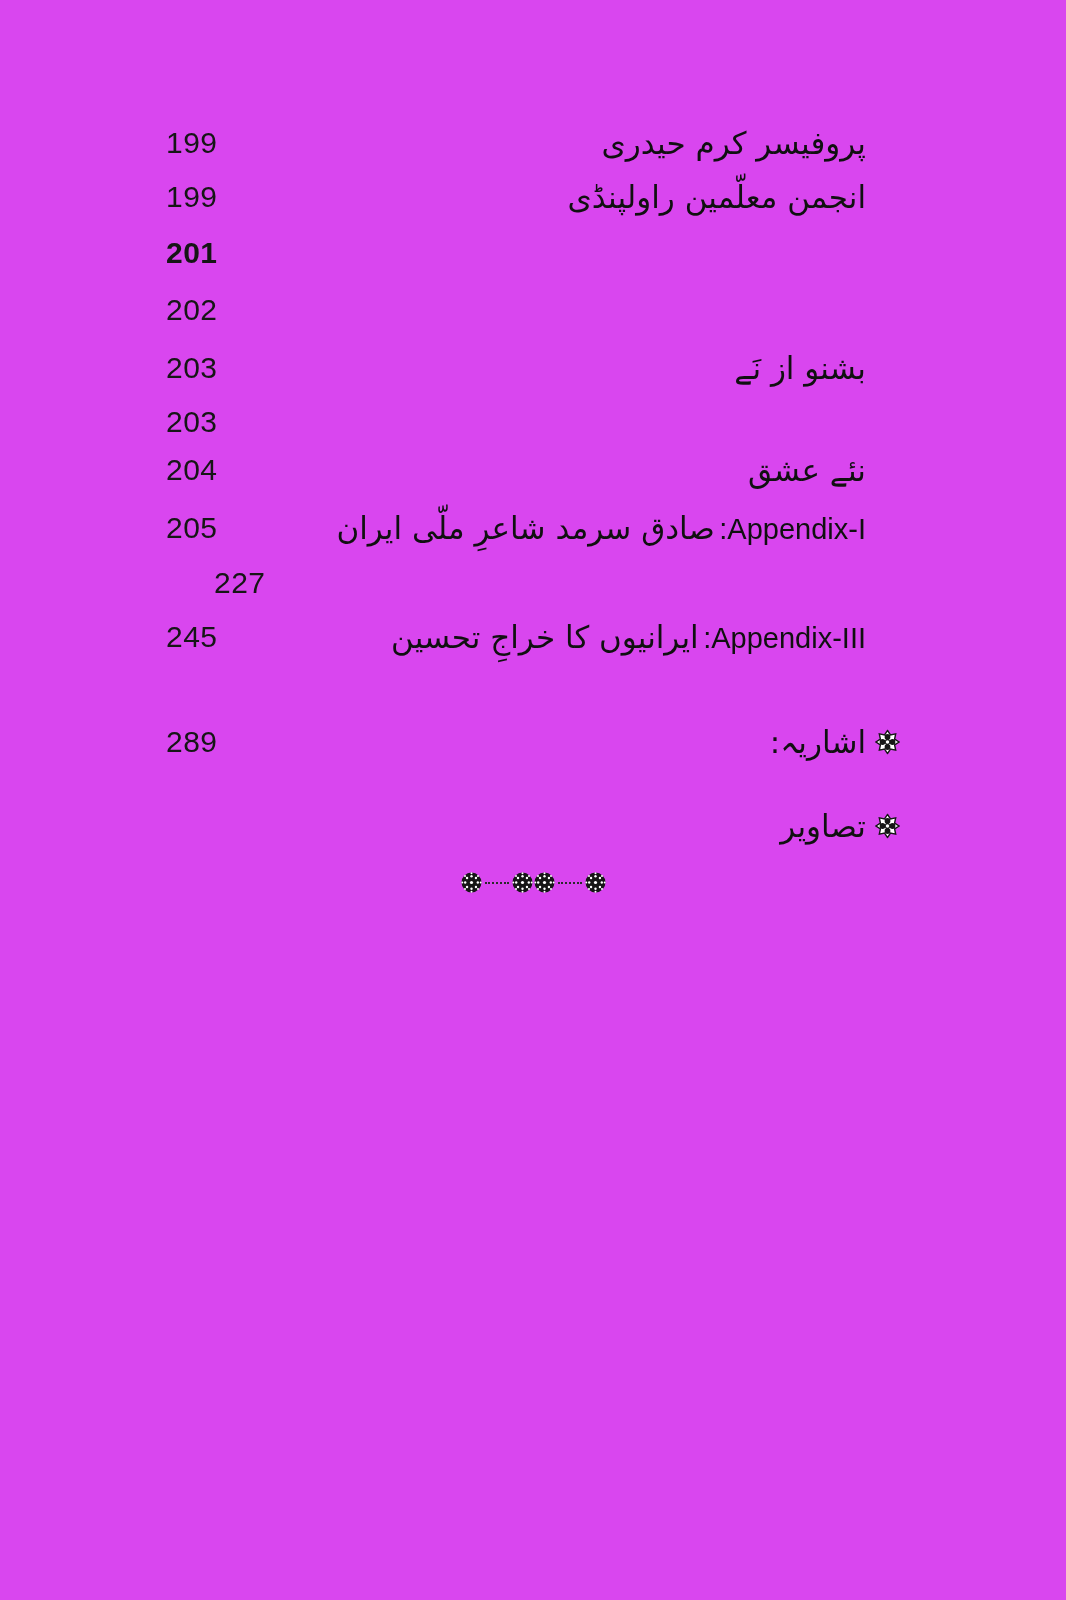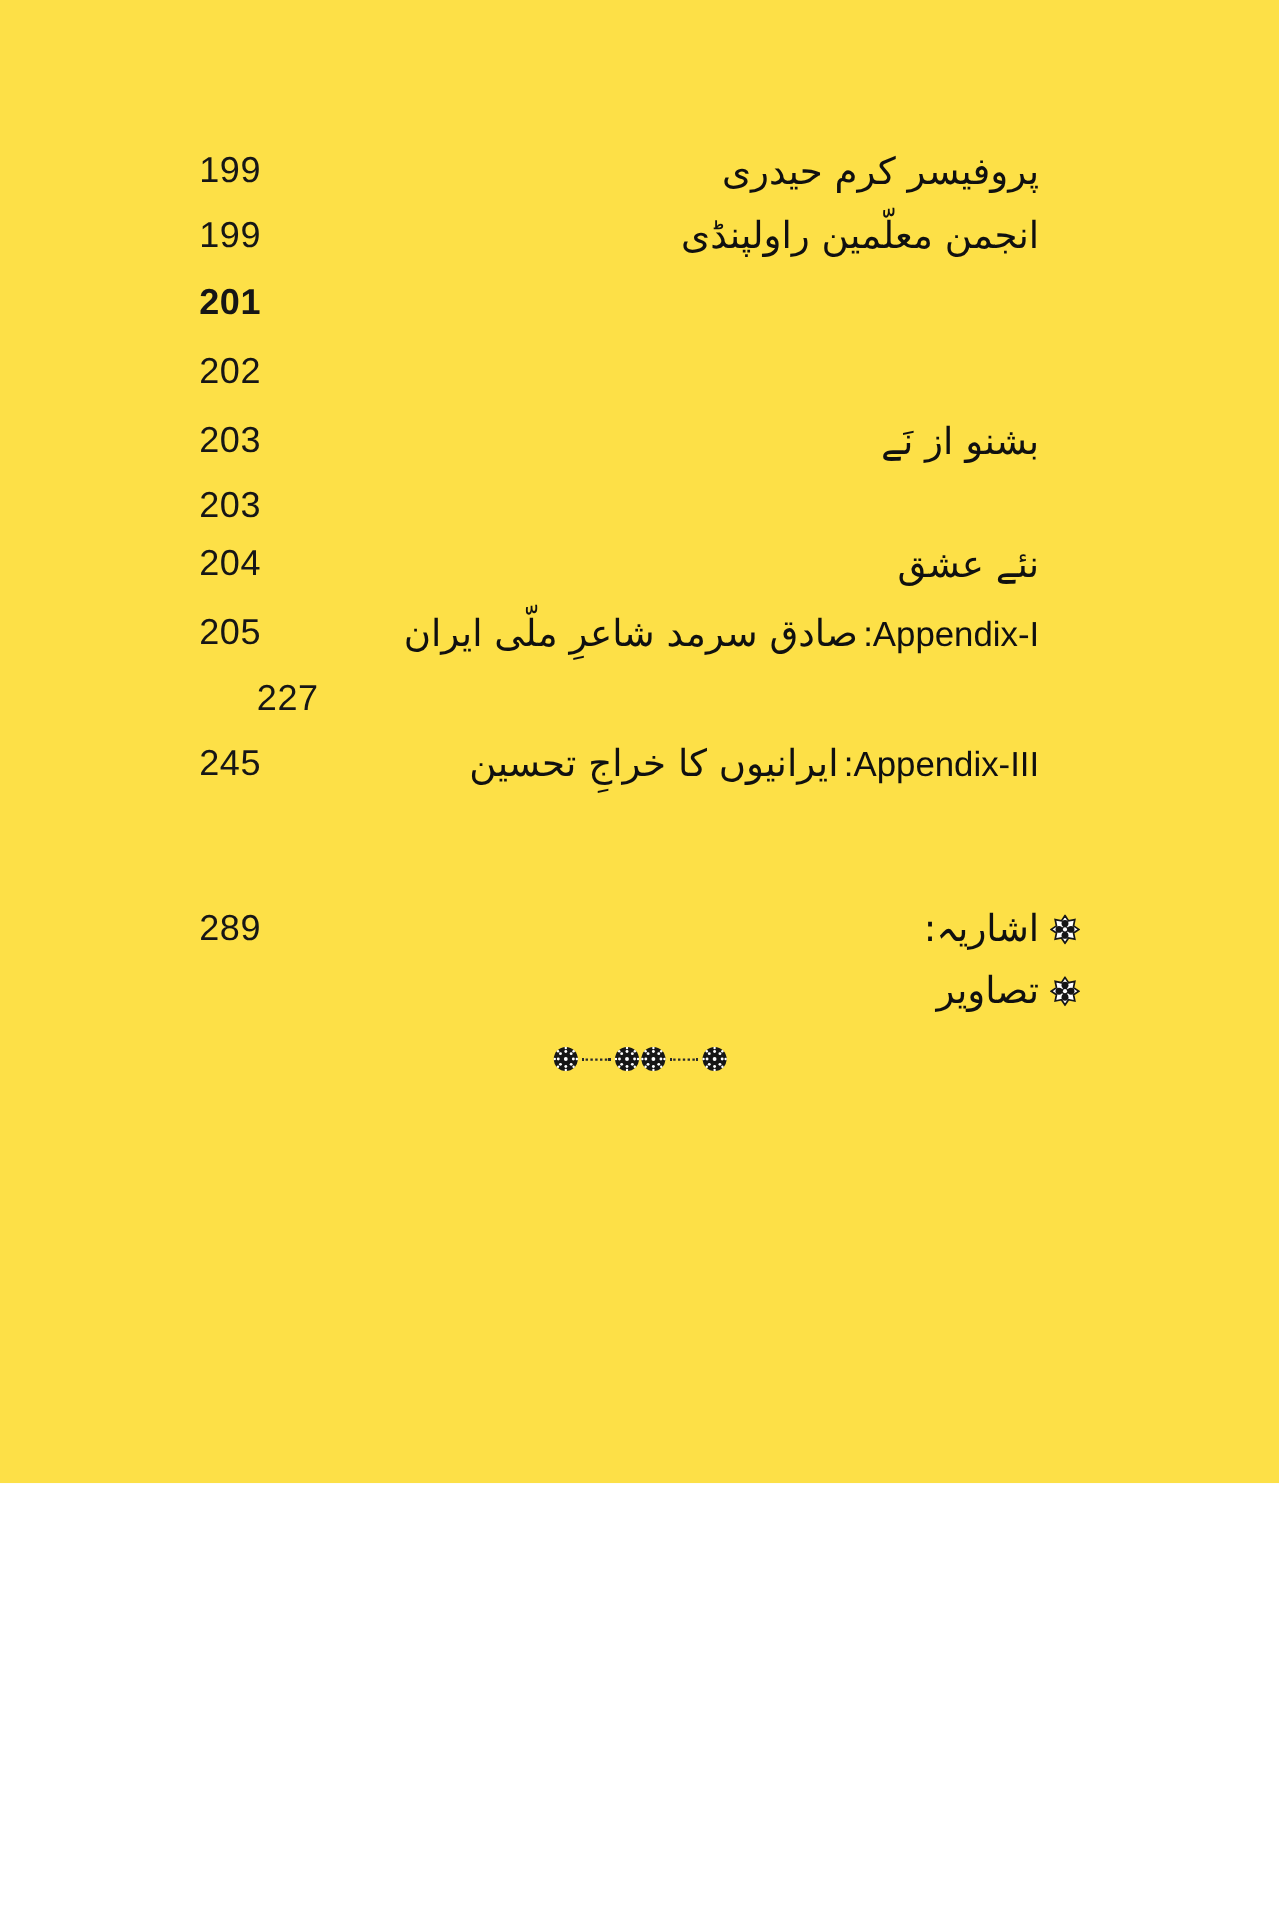--- a/index.html
+++ b/index.html
@@ -1,20 +1,20 @@
 <!DOCTYPE html>
 <html lang="ur"><head>
 <meta charset="utf-8">
 <style>
   html,body{margin:0;padding:0;background:#ffffff;}
   .page{
     position:relative;
     width:1066px;
-    height:1236px;
-    background:#fde047;
+    height:1600px;
+    background:#d946ef;
     overflow:hidden;
     font-family:"Liberation Sans","DejaVu Sans",sans-serif;
     color:#161616;
   }
   .row{
     position:absolute;
     left:0; right:0;
     height:56px;
   }
   .num{
@@ -142,21 +142,21 @@
 
   <div class="row" style="top: 609px;">
     <span class="num">245</span>
     <span class="entry">
       <span class="latin">Appendix-III:</span> 
       <span class="urdu">ایرانیوں کا خراجِ تحسین</span>
       
     </span>
   </div>
 
-  <div class="row" style="top: 746px;">
+  <div class="row" style="top: 714px;">
     <span class="num">289</span>
     <span class="entry">
       
       <span class="urdu">اشاریہ:</span>
       <span class="ornament">
         <svg width="25" height="25" viewBox="0 0 26 26" aria-hidden="true">
           <path d="M13 1 L16.06 5.61 L21.49 4.51 L20.39 9.94 L25 13 L20.39 16.06 L21.49 21.49 L16.06 20.39 L13 25 L9.94 20.39 L4.51 21.49 L5.61 16.06 L1 13 L5.61 9.94 L4.51 4.51 L9.94 5.61 Z" fill="#ffffff" stroke="#161616" stroke-width="1.5"></path>
           <g fill="#161616">
             <circle cx="13" cy="7.8" r="3"></circle>
             <circle cx="18.2" cy="13" r="3"></circle>

